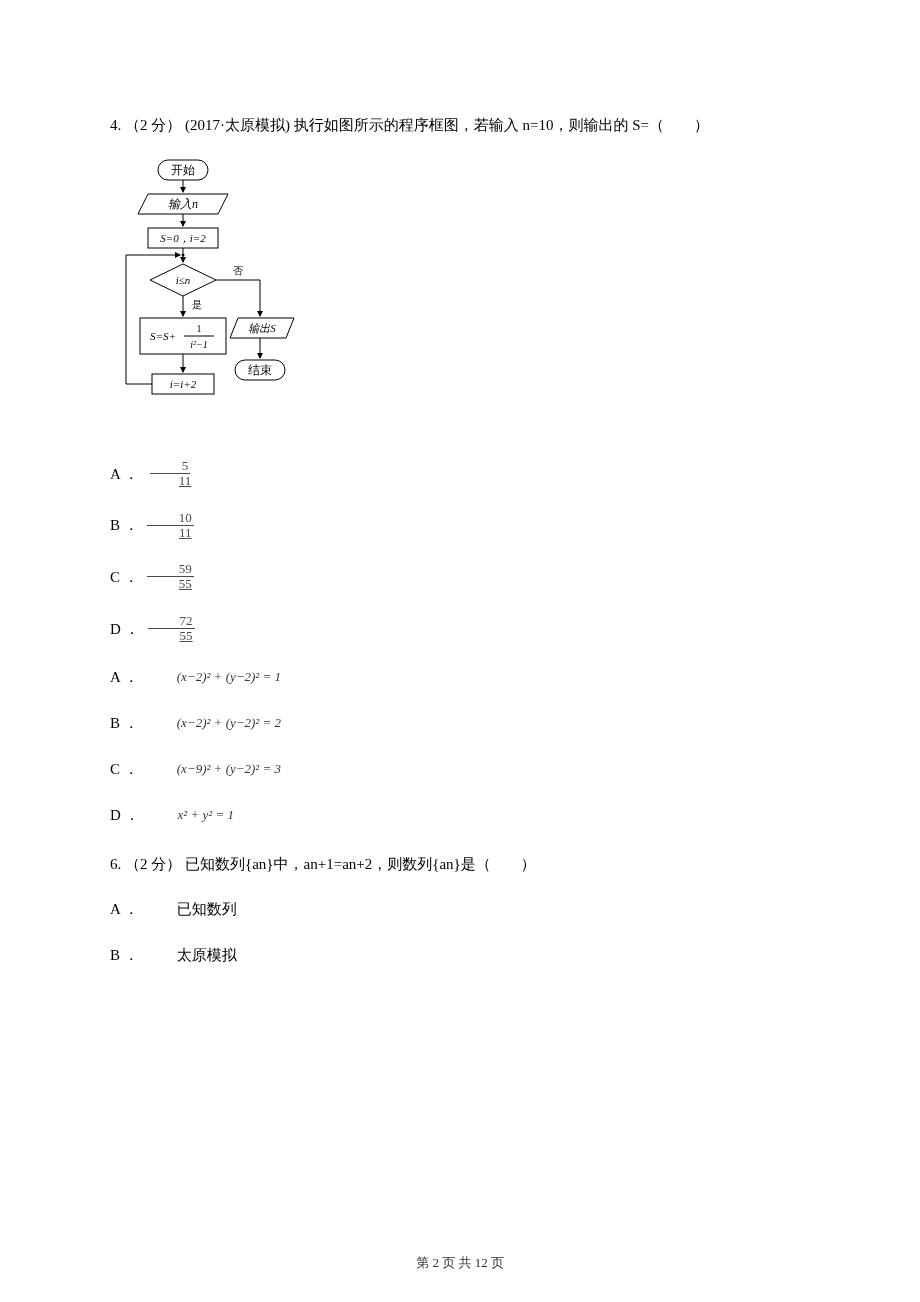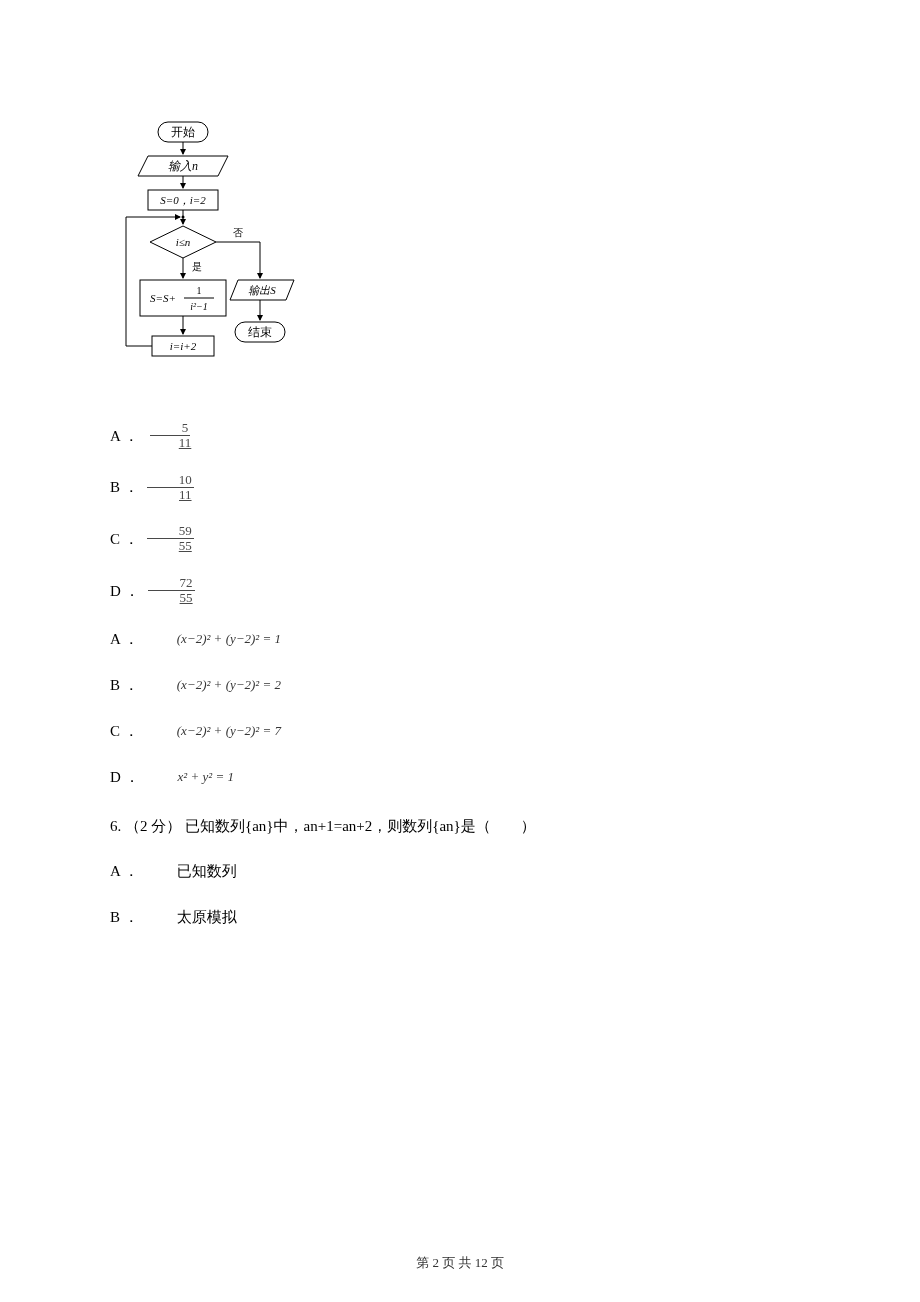--- a/index.html
+++ b/index.html
@@ -40,20 +40,21 @@
       text-align: center;
       font-size: 13px;
       color: #333;
     }
     .q5-body { text-indent: 0; margin-left: 0; line-height: 2.2; }
   </style>
 </head>
 <body>
 
 <div class="question">
+  <p class="question-stem">4. （2 分） (2017·太原模拟) 执行如图所示的程序框图，若输入 n=10，则输出的 S=（　　）</p>
 
   <div class="flowchart-wrap">
     <svg class="flowchart" viewBox="0 0 188 270" xmlns="http://www.w3.org/2000/svg">
       <defs>
         <marker id="arrow" markerWidth="6" markerHeight="6" refX="5" refY="3" orient="auto">
           <path d="M0,0 L6,3 L0,6 Z" fill="#000"></path>
         </marker>
       </defs>
 
       <rect x="48" y="2" width="50" height="20" rx="10" ry="10" fill="none" stroke="#000"></rect>
@@ -137,21 +138,21 @@
   <div class="option">
     <span class="option-label">A ．</span>
     <span class="eq-img">(x−2)² + (y−2)² = 1</span>
   </div>
   <div class="option">
     <span class="option-label">B ．</span>
     <span class="eq-img">(x−2)² + (y−2)² = 2</span>
   </div>
   <div class="option">
     <span class="option-label">C ．</span>
-    <span class="eq-img">(x−2)² + (y−2)² = 7</span>
+    <span class="eq-img">(x−9)² + (y−2)² = 3</span>
   </div>
   <div class="option">
     <span class="option-label">D ．</span>
     <span class="eq-img">x² + y² = 1</span>
   </div>
 </div>
 
 <div class="question">
   <p class="question-stem">6. （2 分） 已知数列{an}中，an+1=an+2，则数列{an}是（　　）</p>
   <div class="option">

